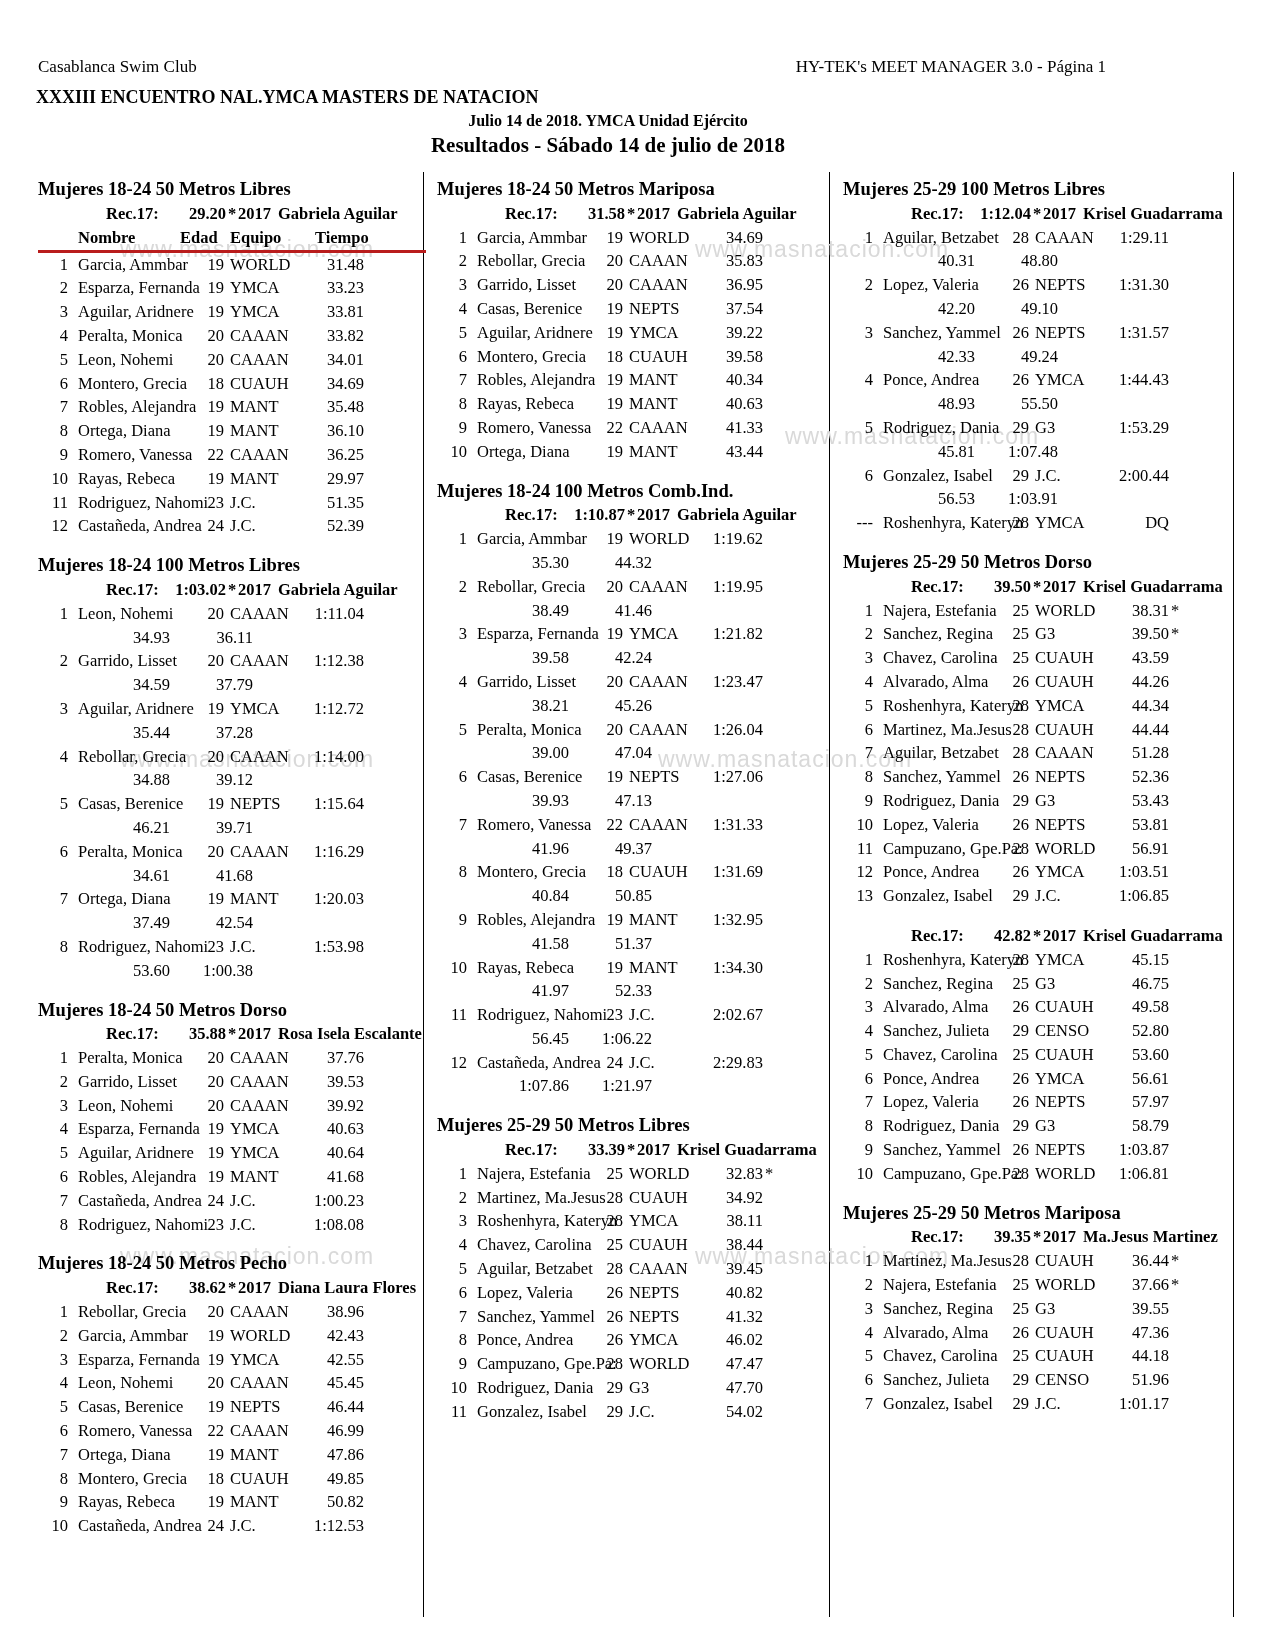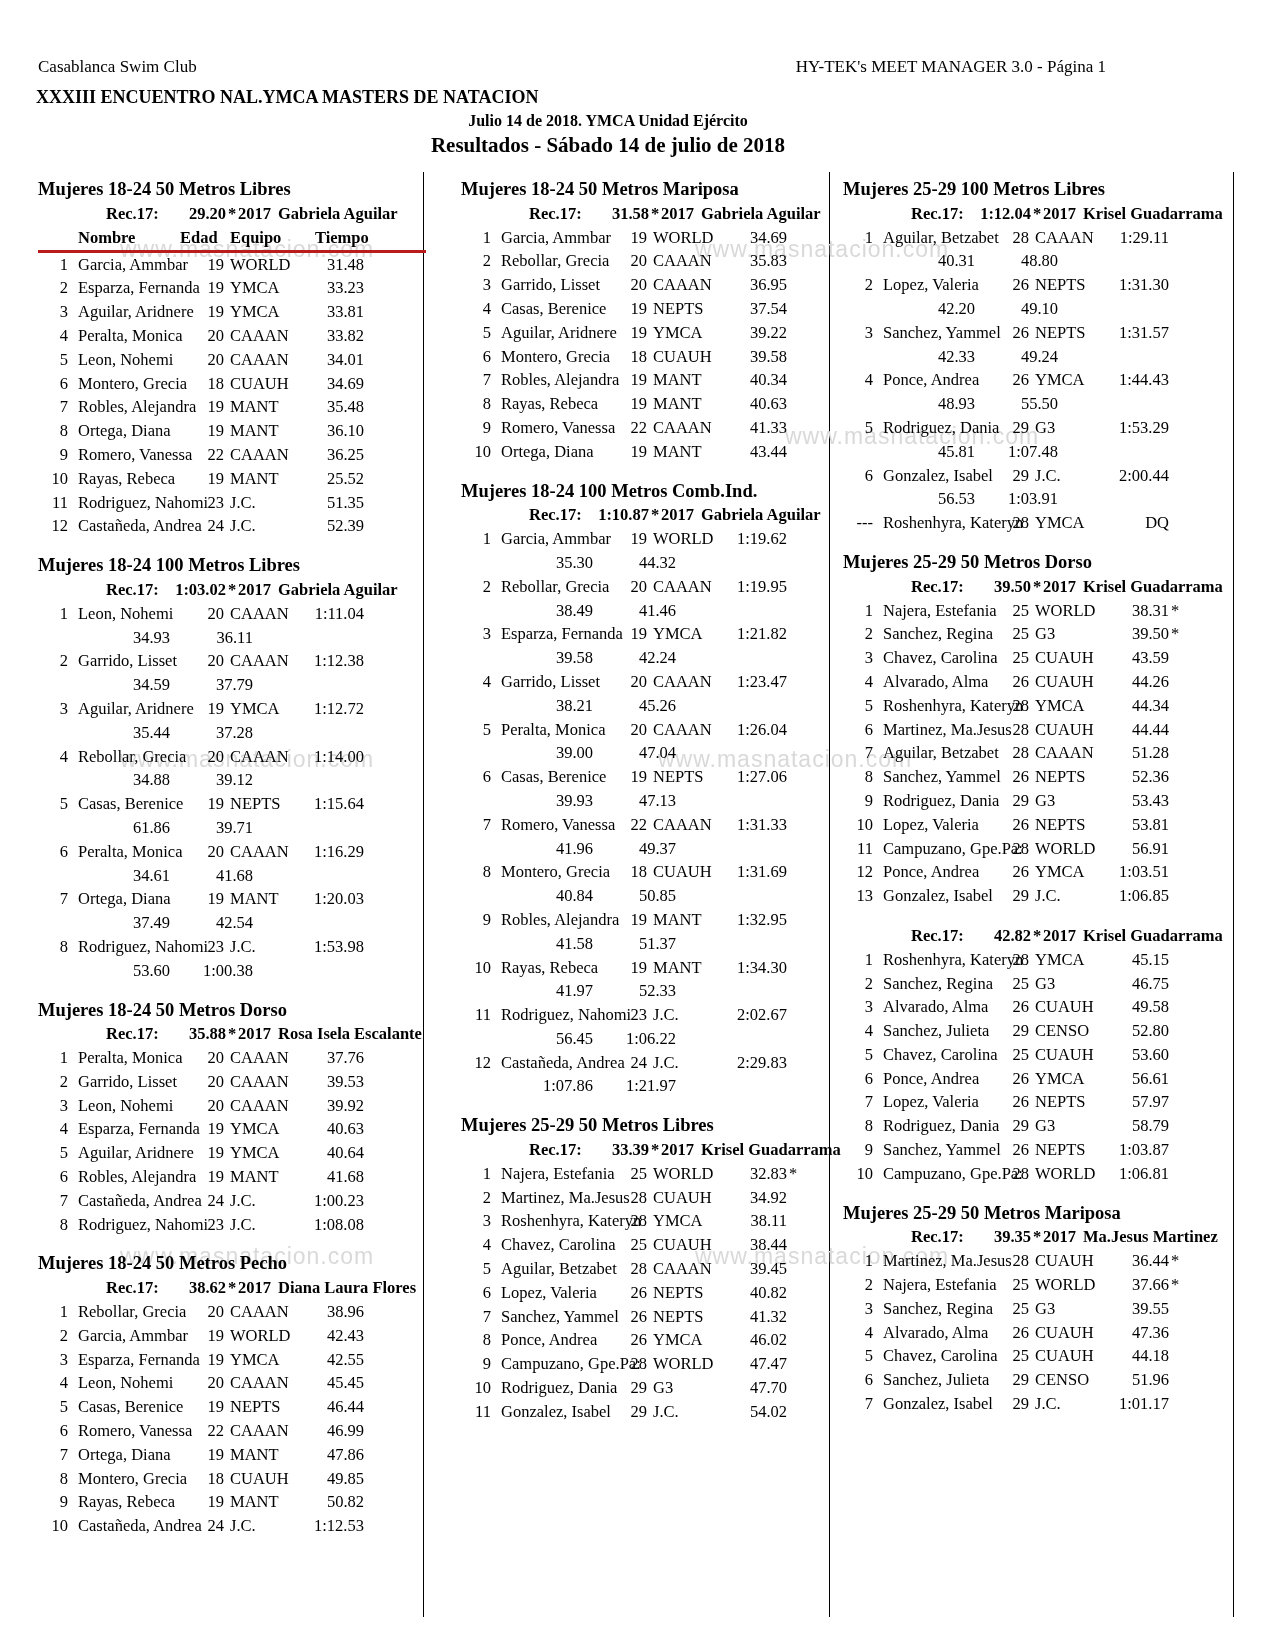--- a/index.html
+++ b/index.html
@@ -147,21 +147,21 @@
           <div class="name">Romero, Vanessa</div>
           <div class="age">22</div>
           <div class="team">CAAAN</div>
           <div class="time">36.25</div>
         </div>
         <div class="line">
           <div class="place">10</div>
           <div class="name">Rayas, Rebeca</div>
           <div class="age">19</div>
           <div class="team">MANT</div>
-          <div class="time">25.52</div>
+          <div class="time">29.97</div>
         </div>
         <div class="line">
           <div class="place">11</div>
           <div class="name">Rodriguez, Nahomi</div>
           <div class="age">23</div>
           <div class="team">J.C.</div>
           <div class="time">51.35</div>
         </div>
         <div class="line">
           <div class="place">12</div>
@@ -224,21 +224,21 @@
           <div class="s2">39.12</div>
         </div>
         <div class="line">
           <div class="place">5</div>
           <div class="name">Casas, Berenice</div>
           <div class="age">19</div>
           <div class="team">NEPTS</div>
           <div class="time">1:15.64</div>
         </div>
         <div class="line">
-          <div class="s1">61.86</div>
+          <div class="s1">46.21</div>
           <div class="s2">39.71</div>
         </div>
         <div class="line">
           <div class="place">6</div>
           <div class="name">Peralta, Monica</div>
           <div class="age">20</div>
           <div class="team">CAAAN</div>
           <div class="time">1:16.29</div>
         </div>
         <div class="line">
@@ -406,21 +406,21 @@
         </div>
         <div class="line">
           <div class="place">10</div>
           <div class="name">Castañeda, Andrea</div>
           <div class="age">24</div>
           <div class="team">J.C.</div>
           <div class="time">1:12.53</div>
         </div>
       </div>
     </div>
-    <div class="col" style="left: 437px; margin-left: 24px;">
+    <div class="col" style="left: 437px;">
       <div class="section">
         <div class="sec-title">Mujeres 18-24 50 Metros Mariposa</div>
         <div class="line rec">
           <div class="rec-label">Rec.17:</div>
           <div class="rec-time">31.58<span class="star">*</span></div>
           <div class="rec-year">2017</div>
           <div class="rec-holder">Gabriela Aguilar</div>
         </div>
         <div class="line">
           <div class="place">1</div>

